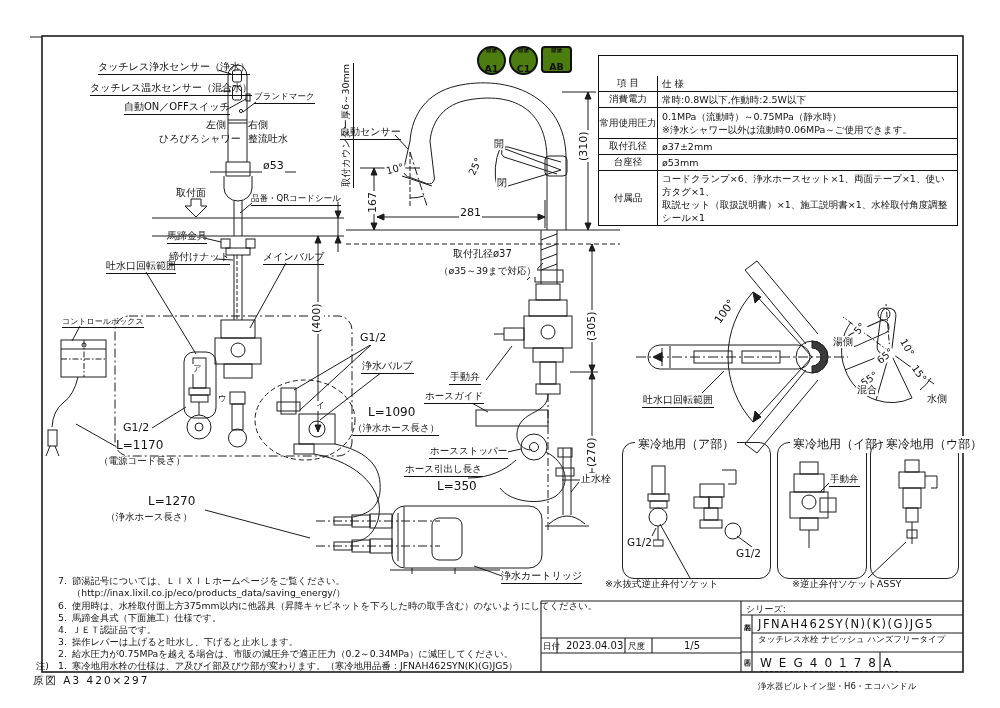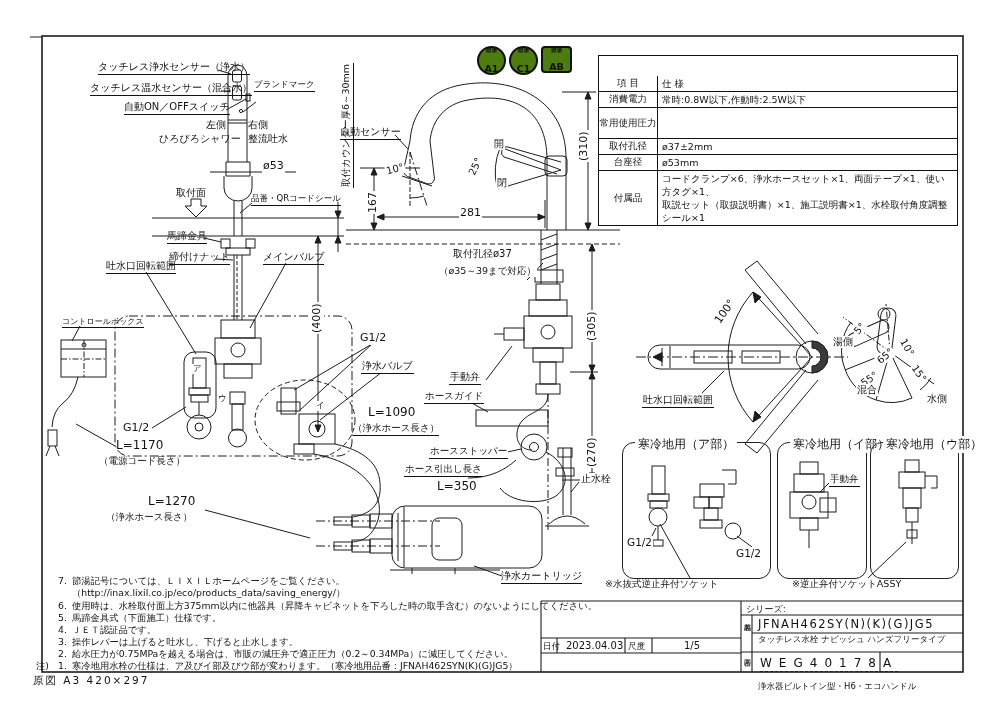--- a/index.html
+++ b/index.html
@@ -351,20 +351,24 @@
         </div>
       </div>
       <div class="spec-row" style="min-height: 15px;">
         <div class="spec-item">消費電力</div>
         <div class="spec-val">
           <div>常時:0.8W以下,作動時:2.5W以下</div>
         </div>
       </div>
       <div class="spec-row" style="min-height: 30px;">
         <div class="spec-item">常用使用圧力</div>
+        <div class="spec-val">
+          <div>0.1MPa（流動時）～0.75MPa（静水時）</div>
+          <div>※浄水シャワー以外は流動時0.06MPa～ご使用できます。</div>
+        </div>
       </div>
       <div class="spec-row" style="min-height: 15px;">
         <div class="spec-item">取付孔径</div>
         <div class="spec-val">
           <div>ø37±2mm</div>
         </div>
       </div>
       <div class="spec-row" style="min-height: 15px;">
         <div class="spec-item">台座径</div>
         <div class="spec-val">
@@ -377,21 +381,21 @@
           <div>コードクランプ×6、浄水ホースセット×1、両面テープ×1、使い方タグ×1、</div>
           <div>取説セット（取扱説明書）×1、施工説明書×1、水栓取付角度調整シール×1</div>
         </div>
       </div>
     </div>
 
   <div id="labels">
       <div class="lbl u" style="left: 98px; top: 61px;">タッチレス浄水センサー（浄水）</div>
       <div class="lbl u" style="left: 90px; top: 82px;">タッチレス温水センサー（混合水）</div>
       <div class="lbl u" style="left: 124px; top: 101px;">自動ON／OFFスイッチ</div>
-      <div class="lbl u" style="left: 254px; top: 80px; font-size: 8.5px;">ブランドマーク</div>
+      <div class="lbl u" style="left: 254px; top: 92px; font-size: 8.5px;">ブランドマーク</div>
       <div class="lbl" style="left: 206px; top: 119px;">左側</div>
       <div class="lbl" style="left: 159px; top: 133px;">ひろびろシャワー</div>
       <div class="lbl" style="left: 248px; top: 119px;">右側</div>
       <div class="lbl" style="left: 248px; top: 133px;">整流吐水</div>
       <div class="lbl bg" style="left: 262px; top: 160px; font-size: 11px;">ø53</div>
       <div class="lbl" style="left: 176px; top: 187px;">取付面</div>
       <div class="lbl u" style="left: 251px; top: 194px; font-size: 8.5px;">品番・QRコードシール</div>
       <div class="lbl u bg" style="left: 341px; top: 188px; font-size: 9.5px; transform: rotate(-90deg);">取付カウンター厚6～30mm</div>
       <div class="lbl u" style="left: 340px; top: 126px;">自動センサー</div>
       <div class="lbl bg" style="left: 367px; top: 214px; font-size: 11px; transform: rotate(-90deg);">167</div>

